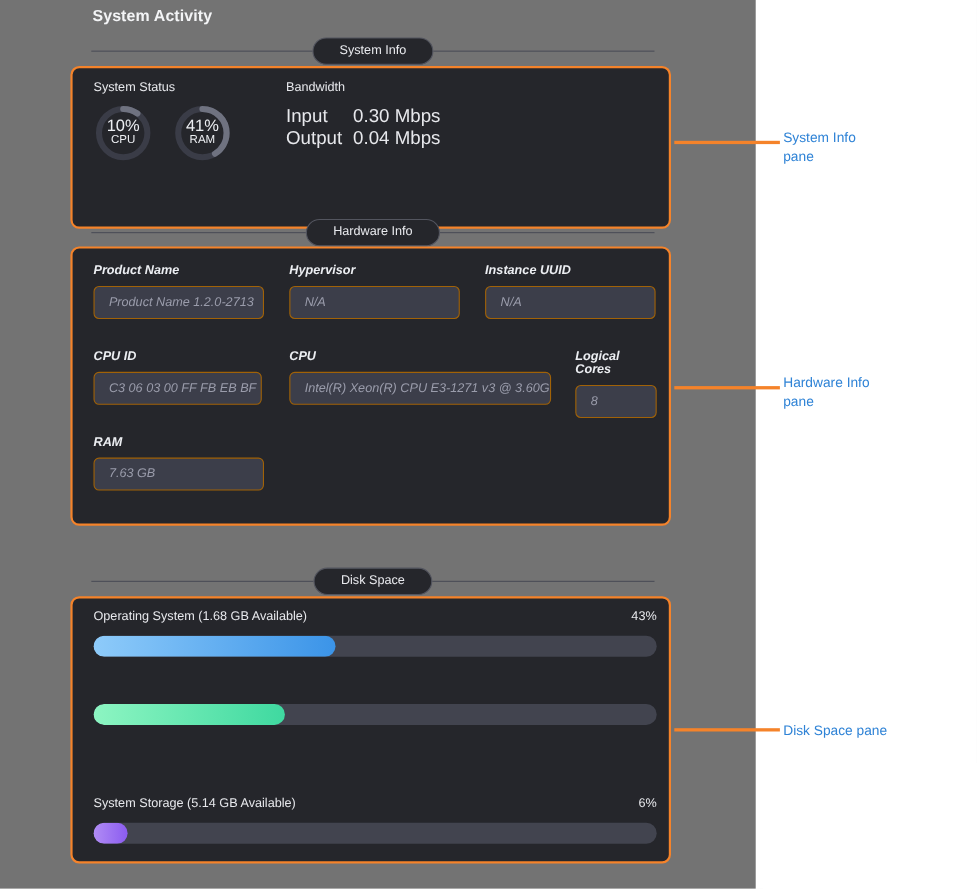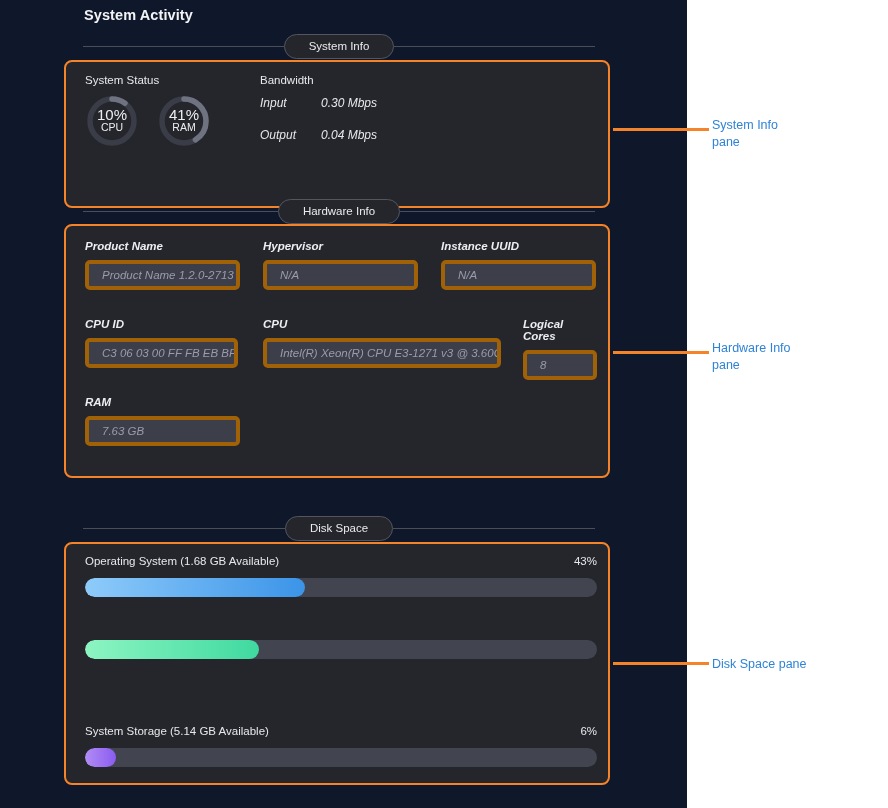--- a/index.html
+++ b/index.html
@@ -18,21 +18,21 @@
     height: 808px;
     background: #ffffff;
   }
 
   
   .app-canvas {
     position: absolute;
     left: 0; top: 0;
     width: 687px;
     height: 808px;
-    background: #0f172a;
+    background: #737373;
   }
 
   .page-title {
     position: absolute;
     left: 84px;
     top: 7px;
     font-size: 14.5px;
     font-weight: bold;
     color: #f3f4f6;
     letter-spacing: 0.1px;
@@ -100,38 +100,37 @@
   }
   .gauge-pct { font-size: 15px; color: #eceef2; }
   .gauge-name { font-size: 10.5px; color: #eceef2; }
 
   .bw-grid {
     position: absolute;
     left: 194px;
     top: 34px;
     display: grid;
     grid-template-columns: 61px auto;
-    row-gap: 18px;
-    font-size: 12px;
+    row-gap: 0;
+    font-size: 17px;
     color: #e7e8ec;
-    font-style: italic;
   }
 
   
   #pane-hardware { top: 224px; height: 254px; }
   .field-label {
     font-size: 11.5px;
     color: #eceef2;
     font-weight: bold;
     margin-bottom: 8px;
     display: block;
   }
   .field-box {
     background: #3c3e4a;
-    border: 4px solid #a16207;
+    border: 1px solid #a16207;
     border-radius: 5px;
     height: 30px;
     display: flex;
     align-items: center;
     padding: 0 13px;
     font-size: 11.5px;
     color: #9a9cab;
     white-space: nowrap;
     overflow: hidden;
   }

